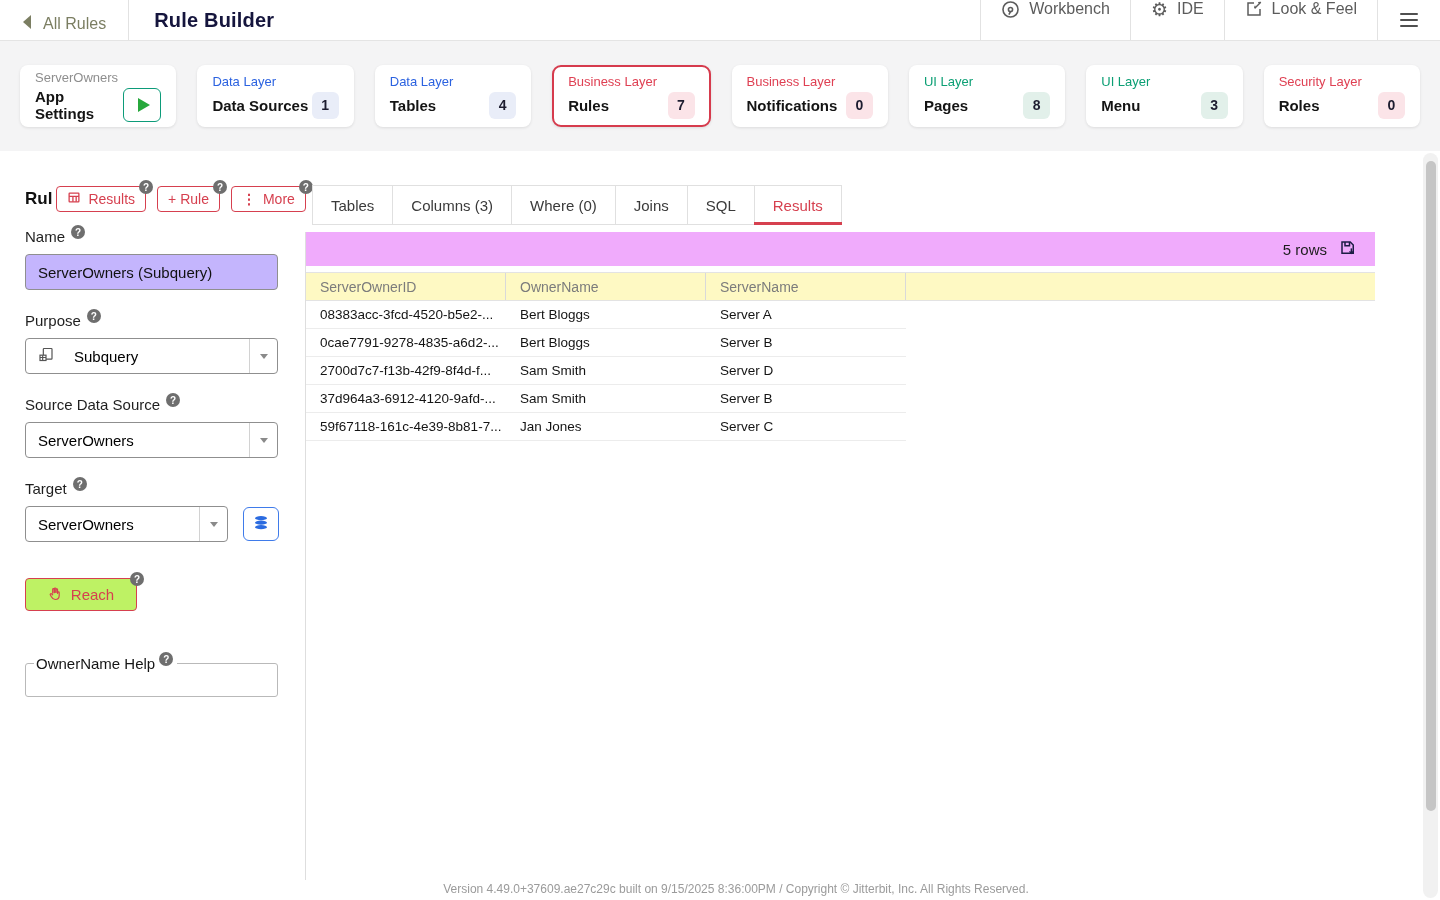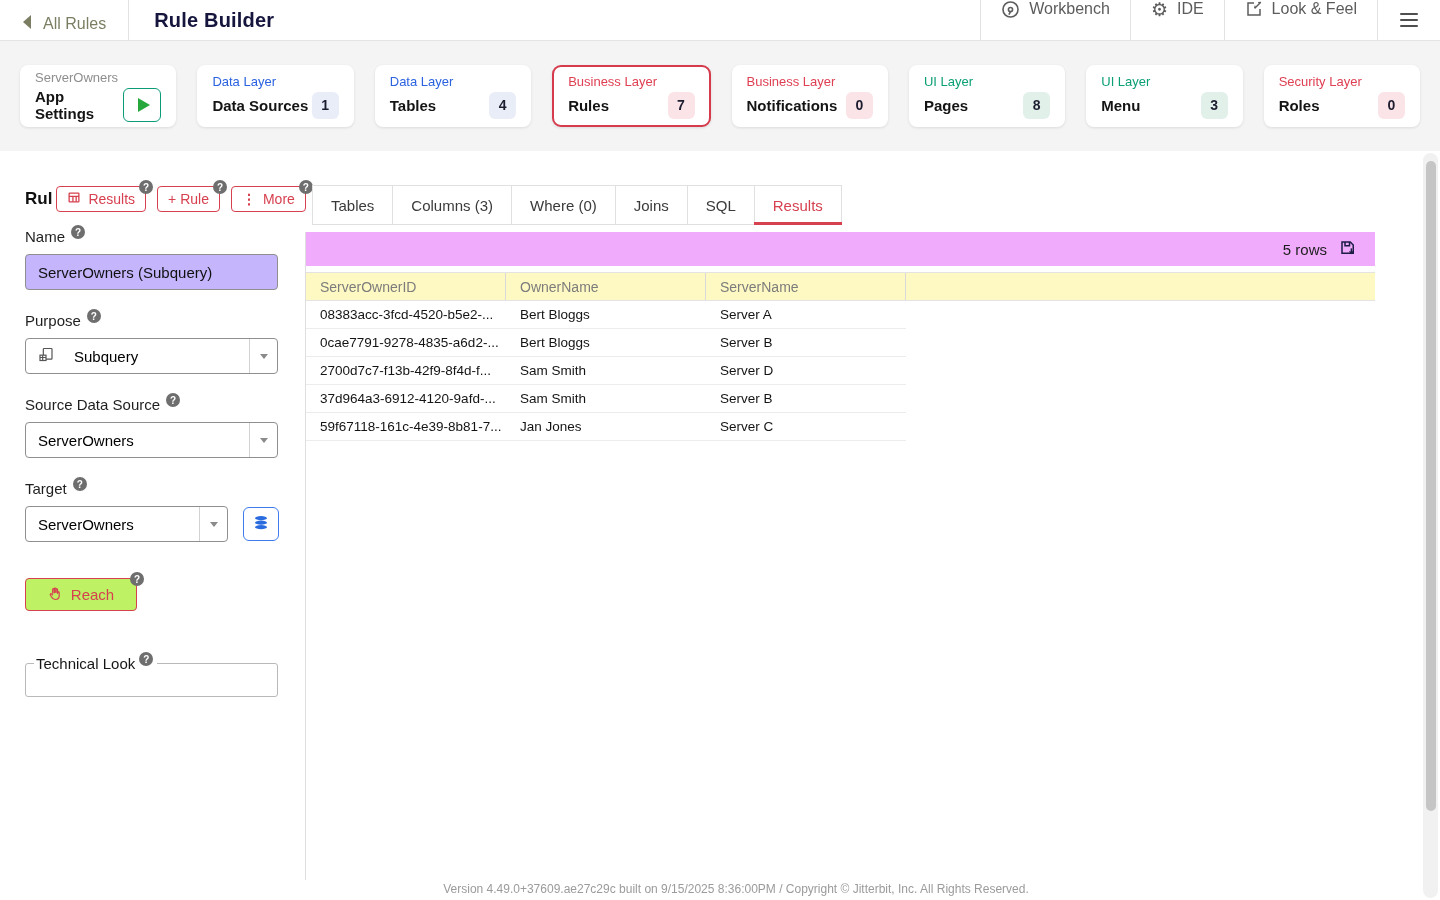--- a/index.html
+++ b/index.html
@@ -349,21 +349,21 @@
           <path d="M13.6 10.3V5.4a1.4 1.4 0 0 1 2.8 0v6.1"></path>
           <path d="M16.4 11.5v-1a1.4 1.4 0 0 1 2.8 0v5c0 4-2.8 6.8-6.8 6.8-3.2 0-5-1.6-6.6-4.6l-1.9-3.6c-.6-1.2.8-2.4 1.9-1.6L8 14.2"></path>
         </svg>
       </span>
       <span>Reach</span>
       <span class="help corner"></span>
     </button>
 
     <fieldset class="tech-fieldset">
       <legend>
-        <span>Technical Look</span>
+        <span>OwnerName Help</span>
         <span class="help"></span>
       </legend>
     </fieldset>
   </aside>
 
   <section class="content">
     <div class="tabs">
       <div class="tab">Tables</div>
       <div class="tab">Columns (3)</div>
       <div class="tab">Where (0)</div>

